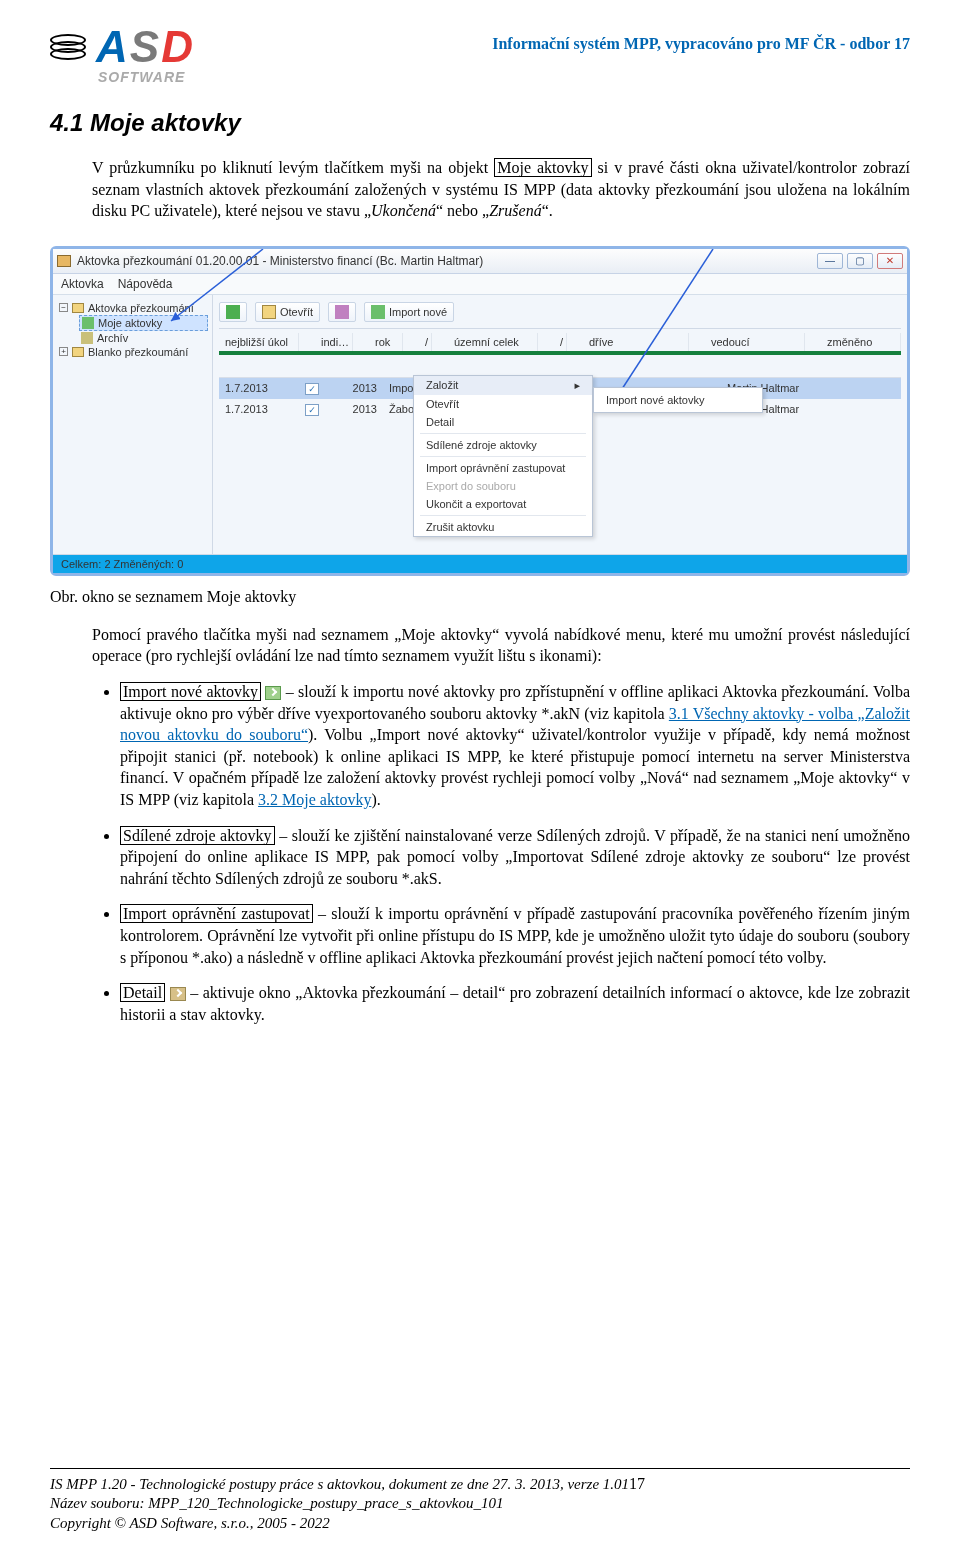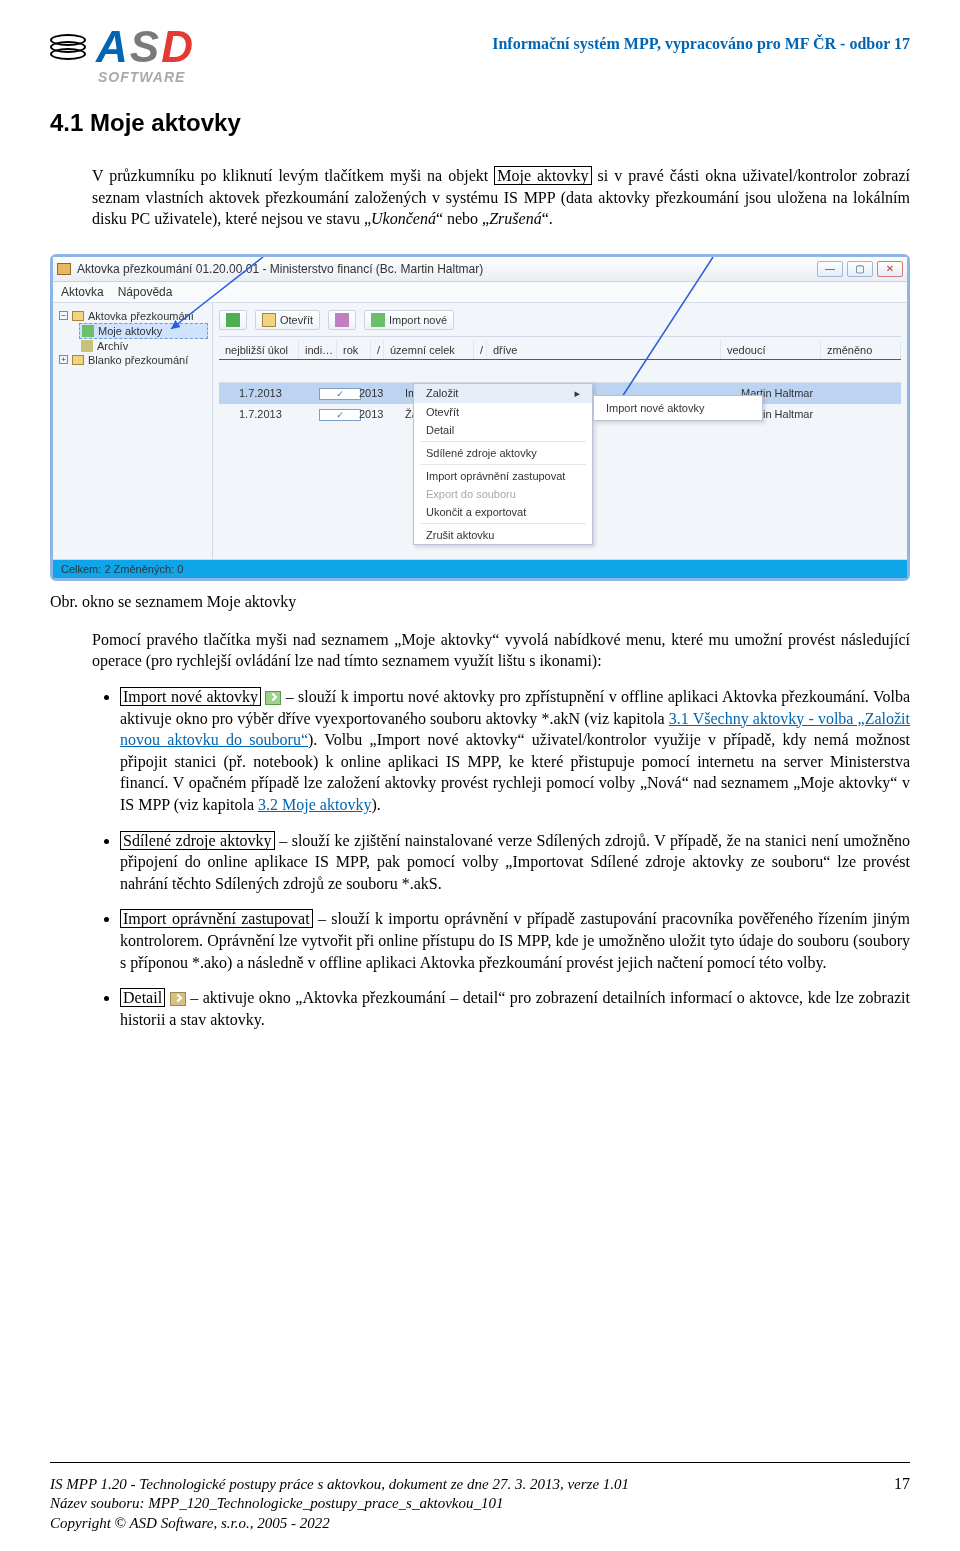--- a/index.html
+++ b/index.html
@@ -11,21 +11,21 @@
   .logo-rings { display: flex; flex-direction: column; gap: -4px; }
   .logo-ring { width: 36px; height: 12px; border: 2px solid #000; border-radius: 50%; }
   .logo-text { display: flex; gap: 2px; }
   .logo-text span { font-family: Arial, sans-serif; font-weight: 900; font-size: 44px; font-style: italic; line-height: 1; }
   .logo-a1 { color: #0066b3; }
   .logo-s  { color: #7a7a7a; }
   .logo-d  { color: #e53935; }
   .logo-sub { font-family: Arial, sans-serif; font-weight: 900; font-size: 14px; color: #aaa; font-style: italic; letter-spacing: 1px; margin-left: 48px; }
   .header-meta { color: #0066b3; font-weight: bold; font-size: 16px; padding-top: 10px; }
 
-  .h2 { font-family: Arial, sans-serif; font-size: 24px; font-weight: bold; margin: 24px 0 28px; }
+  .h2 { font-family: Arial, sans-serif; font-size: 24px; font-weight: bold; font-style: italic; margin: 24px 0 20px; }
   .body-p { text-align: justify; margin: 0 0 14px 42px; line-height: 1.35; }
   .boxed { border: 1px solid #000; padding: 0 2px; }
   .italic { font-style: italic; }
   .link { color: #0066b3; text-decoration: underline; }
 
   
   .shot { border: 3px solid #8fb5e8; border-radius: 6px; background: #f2f6fb; margin: 10px 0 6px; font-family: "Segoe UI", Arial, sans-serif; font-size: 12px; color: #333; position: relative; }
   .titlebar { display: flex; align-items: center; justify-content: space-between; background: linear-gradient(#fdfdfd,#e9eef5); padding: 4px 4px; border-bottom: 1px solid #c7d3e6; }
   .titlebar-left { display: flex; align-items: center; gap: 6px; }
   .tb-icon { width: 14px; height: 12px; background: #e7b763; border: 1px solid #8a6a2f; }
@@ -42,48 +42,48 @@
   .nav-item.sel { background:#cfe3ff; border:1px dashed #6a9edb; }
   .fld { width:12px; height:10px; background:#f2d47f; border:1px solid #a18740; display:inline-block;}
   .content { flex:1; padding:4px 6px; position:relative;}
   .toolbar { display:flex; gap:8px; align-items:center; padding:3px 0 6px; border-bottom:1px solid #d0d9e6;}
   .btn { display:flex; align-items:center; gap:4px; padding:2px 6px; border:1px solid #c9d5e5; background:linear-gradient(#fff,#eef3fa); border-radius:2px; font-size:11px;}
   .ico { width:14px; height:14px; display:inline-block;}
   .ico-plus { background:#4caf50;}
   .ico-open { background:#f2d47f; border:1px solid #a18740;}
   .ico-book { background:#c080c0;}
   .ico-import { background:#6bbf6b;}
-  .cols { display:flex; gap:0; margin-top:4px; border-bottom:1px solid #15803d; font-size:11px;}
+  .cols { display:flex; gap:16px; margin-top:4px; border-bottom:4px solid #15803d; font-size:11px;}
   .cols span { padding:3px 6px; border-right:1px solid #e0e6ee; white-space:nowrap;}
   .filterbar { display:flex; padding:2px 0 4px; border-bottom:1px solid #d8dee8;}
   .filterbar span { padding:2px 6px; font-size:11px; color:#888;}
   .row { display:flex; align-items:center; font-size:11px; padding:2px 0;}
   .row.sel { background:#bcd3f2;}
-  .row span { padding:2px 20px; white-space:nowrap;}
+  .row span { padding:2px 6px; white-space:nowrap;}
   .chk { width:12px; height:12px; border:1px solid #7da0c7; background:#fff; display:inline-flex;align-items:center;justify-content:center;font-size:9px;color:#2a72b5;}
   .ctx-menu { position:absolute; left:200px; top:80px; width:180px; background:#fff; border:1px solid #b9c5d6; box-shadow:2px 2px 4px rgba(0,0,0,.15); z-index:3;}
   .ctx-menu .mi { padding:3px 12px; font-size:11px; display:flex; justify-content:space-between; align-items:center;}
   .ctx-menu .mi.hov { background:#e7edf7;}
   .ctx-menu .mi.dis { color:#aaa;}
   .ctx-menu hr { border:none; border-top:1px solid #e2e7ee; margin:2px 6px;}
   .sub-menu { position:absolute; left:380px; top:92px; width:170px; background:#fff; border:1px solid #b9c5d6; box-shadow:2px 2px 4px rgba(0,0,0,.15); padding:3px 0; z-index:3;}
   .sub-menu .mi { padding:3px 12px; font-size:11px;}
   .statusbar { border-top:1px solid #cfd9e6; background:#0ea5e9; font-size:11px; padding:3px 8px;}
 
   svg.annot { position:absolute; pointer-events:none; }
 
   .caption { font-size: 16px; margin: 6px 0 18px; }
   ul.body-list { margin: 0 0 10px 70px; }
   ul.body-list li { text-align: justify; margin-bottom: 14px; line-height: 1.35; list-style: disc; }
   .ico-inline { display:inline-block; width:16px; height:14px; vertical-align:middle; background:#9fd08c; border:1px solid #5a9a4c; position:relative;}
   .ico-inline::after{content:"";position:absolute;left:4px;top:2px;width:4px;height:4px;border-right:2px solid #fff;border-top:2px solid #fff;transform:rotate(45deg);}
   .ico-detail { background:#d7c088; border-color:#9a8850;}
   .ico-detail::after{content:"";}
 
-  .footer { margin-top: auto; border-top: 1px solid #000; padding: 12px 0 18px; display:flex; justify-content:space-between; font-style: italic; font-size: 15px;}
+  .footer { margin-top: auto; border-top: 1px solid #000; padding: 6px 0 18px; display:flex; font-style: italic; font-size: 15px;}
   .footer-left { line-height:1.3;}
   .footer-right { font-style: normal; font-size: 16px; }
 </style>
 </head>
 <body>
 
 <div class="page">
 
   <div class="header-row">
     <div class="logo-block">

